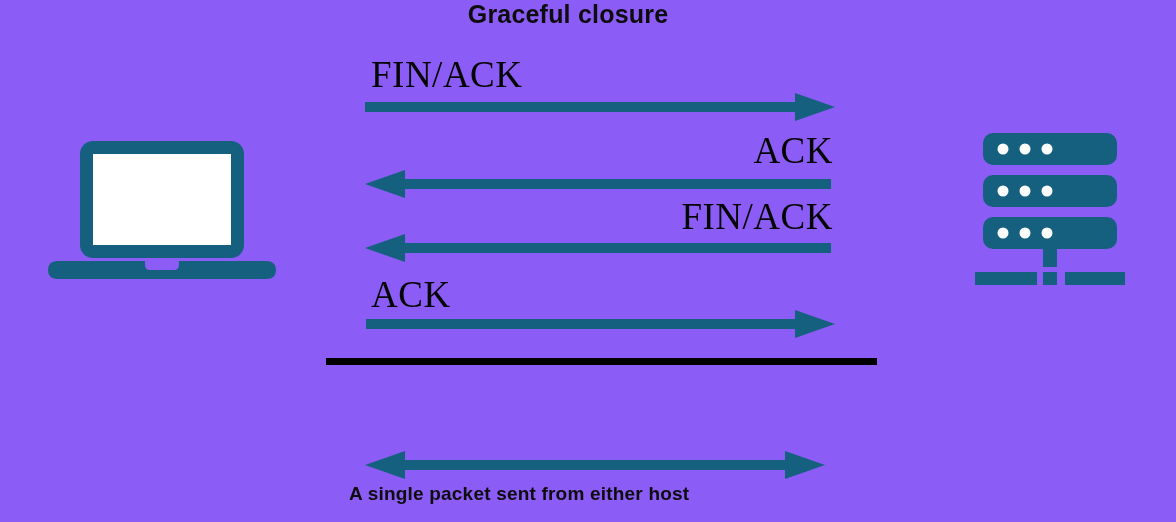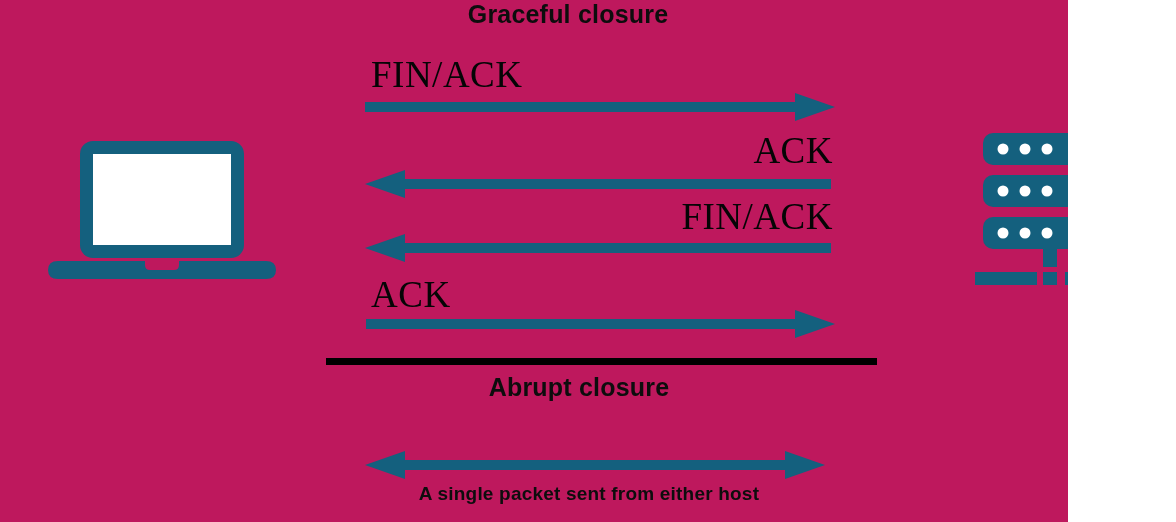--- a/index.html
+++ b/index.html
@@ -1,34 +1,34 @@
 <!DOCTYPE html>
 <html><head>
 <meta charset="utf-8">
 <style>
   html,body { margin:0; padding:0; background:#ffffff; }
   #canvas {
-    position:relative; width:1068px; height:522px; background:#be185d;
+    position:relative; width:1176px; height:522px; background:#8b5cf6;
     overflow:hidden; font-family:"Liberation Sans", sans-serif;
     --accent:#14607e; --ink:#0d0d0d;
   }
   .abs { position:absolute; }
   .sans-title {
     font-family:"Liberation Sans", sans-serif; font-weight:bold;
     font-size:25px; line-height:1; color:var(--ink); text-align:center;
     letter-spacing:0.2px;
   }
   .serif-label {
     font-family:"Liberation Serif", serif; font-weight:normal;
     font-size:37px; line-height:1; color:#050505; letter-spacing:0.5px;
     white-space:nowrap;
   }
   .caption {
     font-family:"Liberation Sans", sans-serif; font-weight:bold;
-    font-size:19px; line-height:1; color:var(--ink); text-align:center;
+    font-size:19px; line-height:1; color:var(--ink); 
     letter-spacing:0.2px; white-space:nowrap;
   }
   .arrow { color:var(--accent); display:block; }
   .icon { color:var(--accent); display:block; }
   .divider { background:#000000; }
   .right-align { text-align:right; }
   .left-align { text-align:left; }
 </style>
 </head>
 <body>
@@ -81,21 +81,20 @@
   </svg>
 
   <div class="abs serif-label left-align" style="left:371px; top:276px; width:400px;">ACK</div>
   <svg class="abs arrow" style="left:366px; top:310px;" width="469" height="28" viewBox="0 0 469 28">
     <rect x="0" y="9" width="435" height="10" fill="currentColor"></rect>
     <polygon points="429,0 469,14 429,28" fill="currentColor"></polygon>
   </svg>
 
   <div class="abs divider" style="left:326px; top:358px; width:551px; height:7px;"></div>
 
-  <div class="abs sans-title" style="left:339px; top:375px; width:480px;">Abrupt closure</div>
 
 
   <svg class="abs arrow" style="left:365px; top:451px;" width="460" height="28" viewBox="0 0 460 28">
     <polygon points="40,0 0,14 40,28" fill="currentColor"></polygon>
     <rect x="36" y="9" width="388" height="10" fill="currentColor"></rect>
     <polygon points="420,0 460,14 420,28" fill="currentColor"></polygon>
   </svg>
 
   <div class="abs caption" style="left:349px; top:484px; width:480px;">A single packet sent from either host</div>
 

